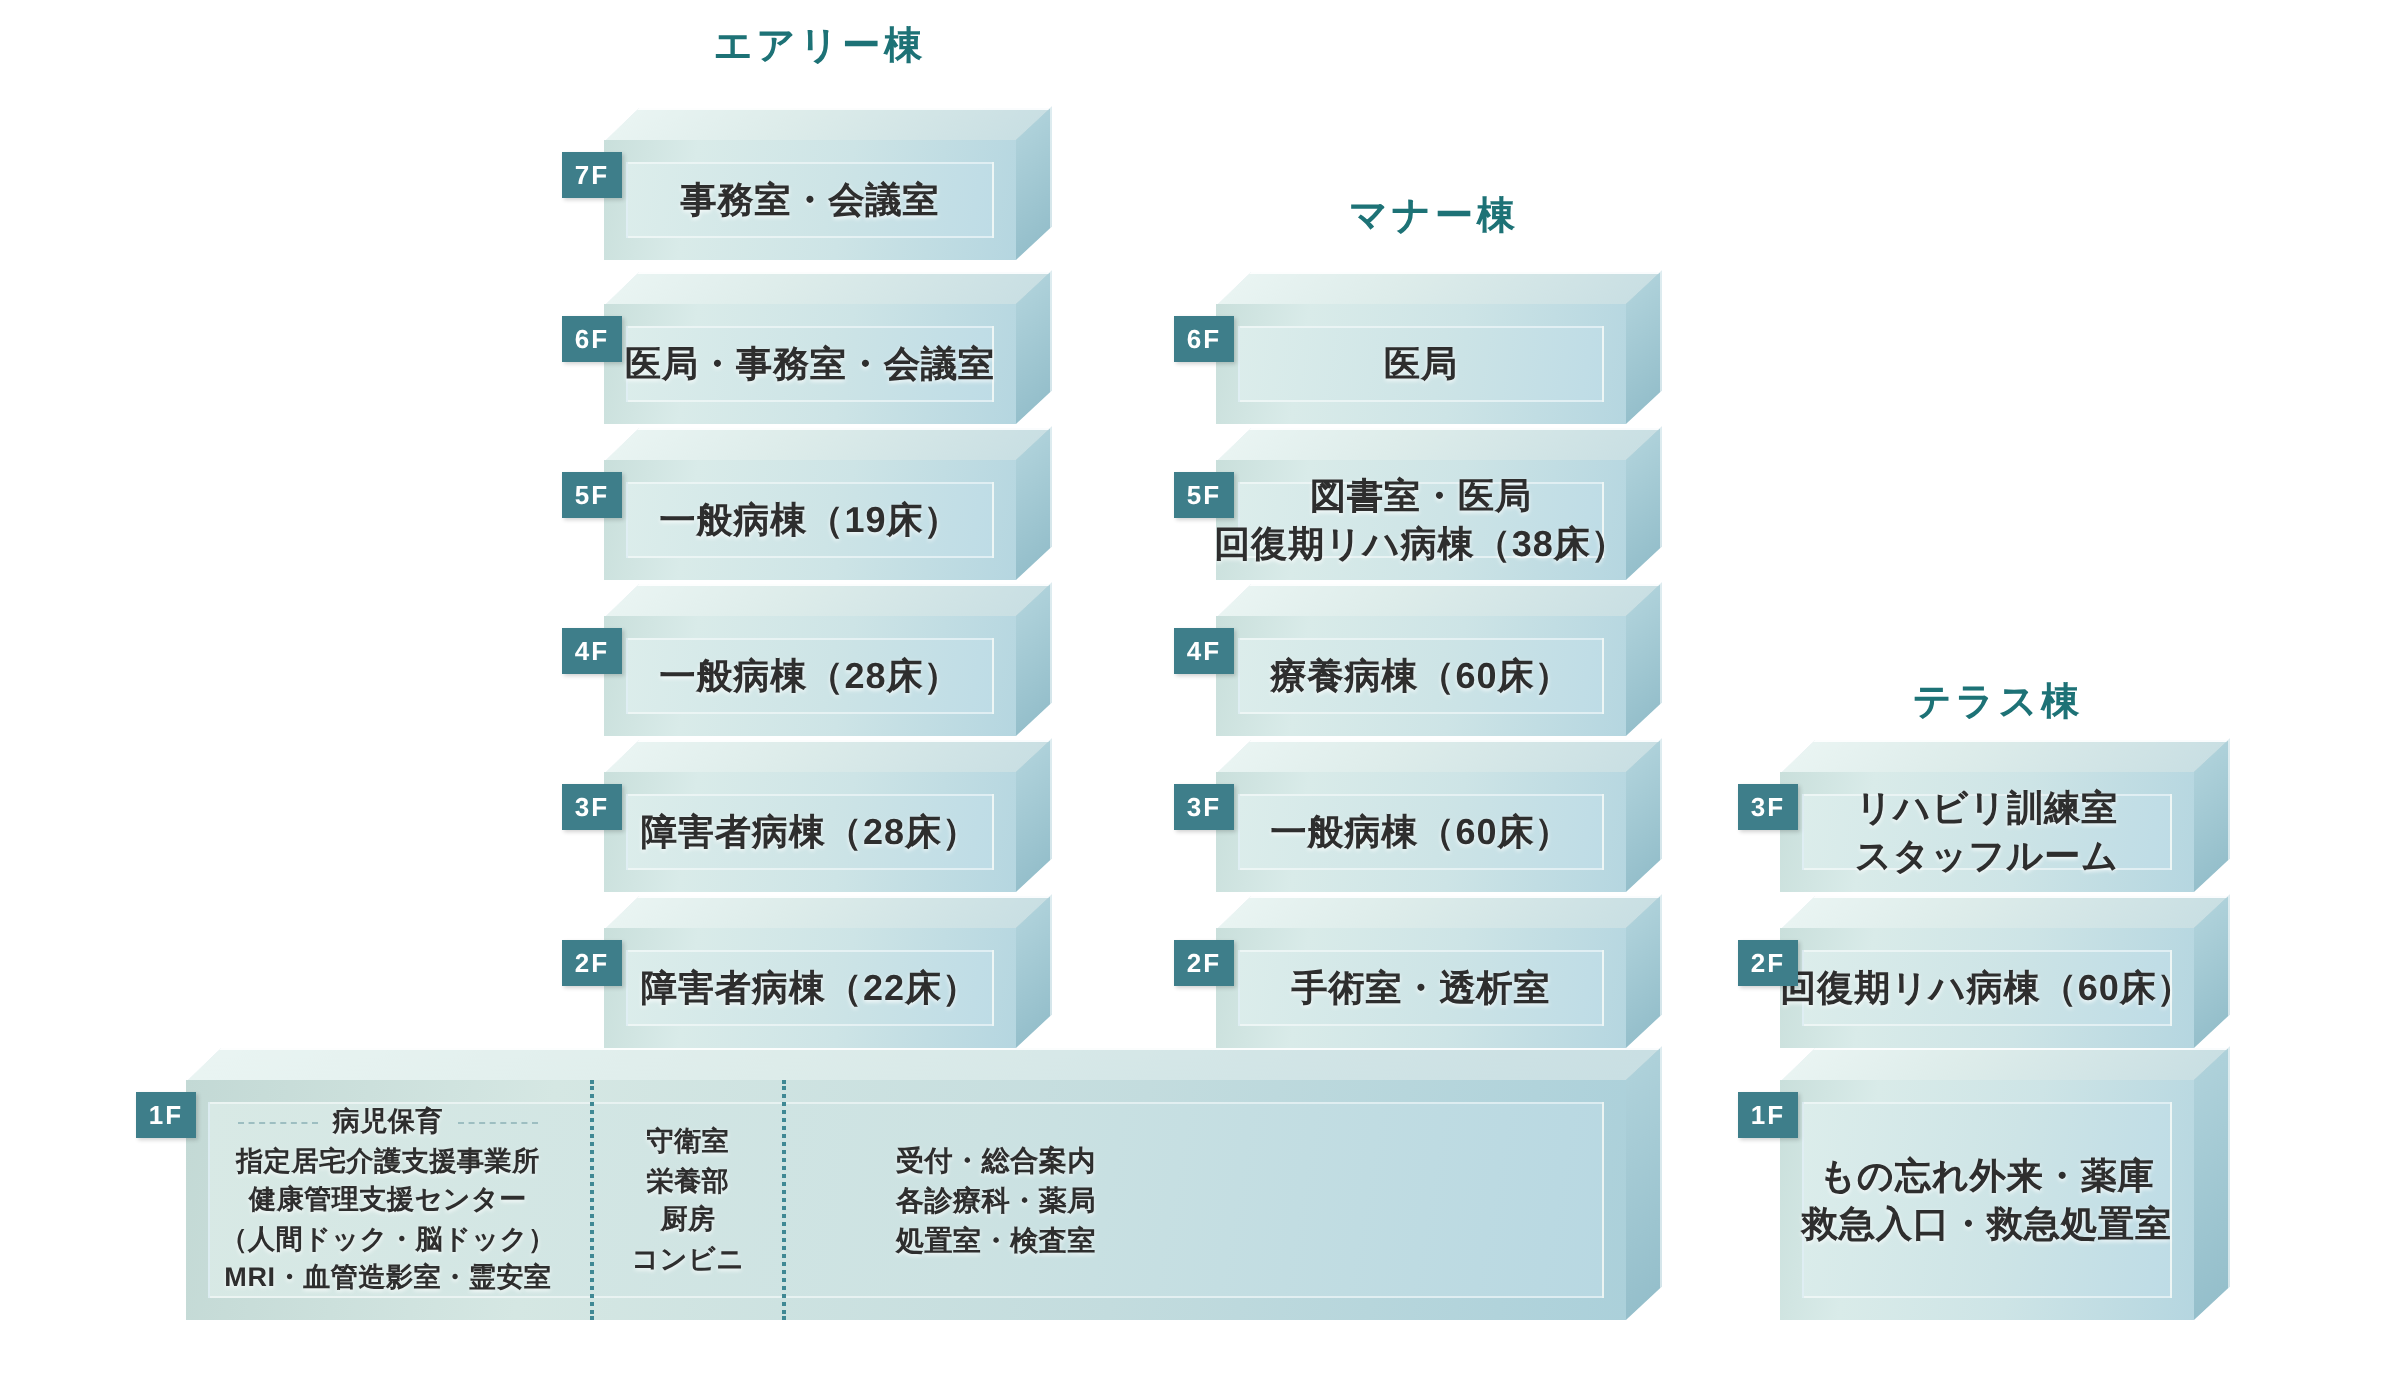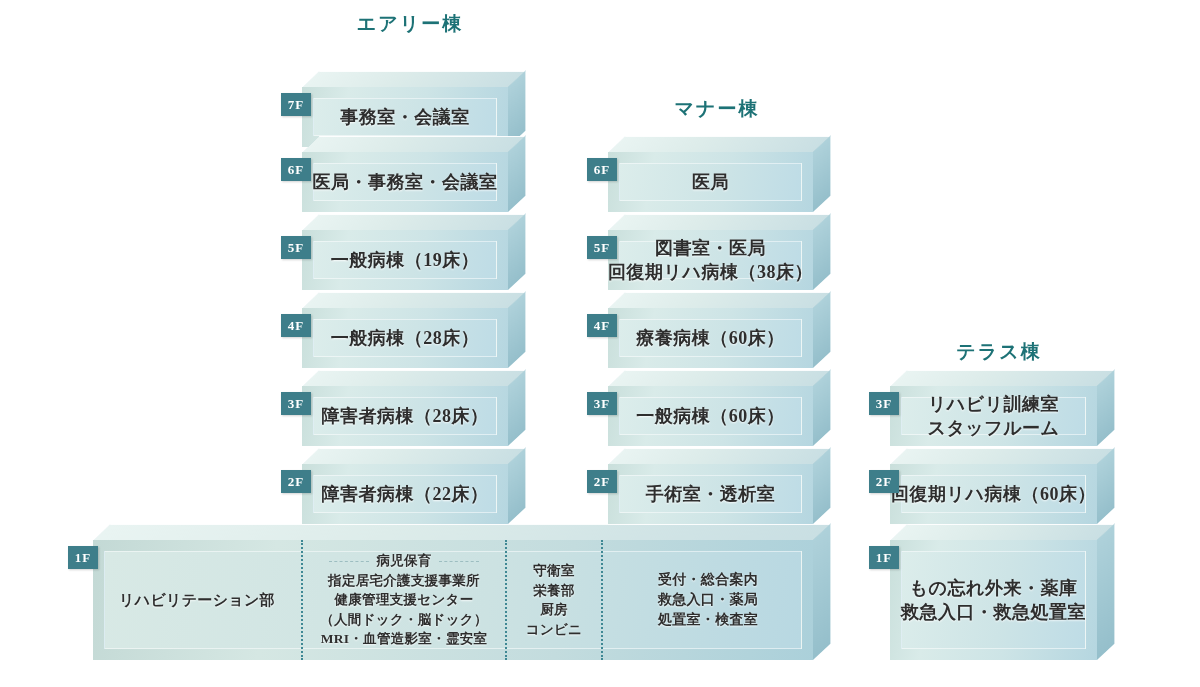--- a/index.html
+++ b/index.html
@@ -1,18 +1,18 @@
 <!DOCTYPE html>
 <html><head>
 <meta charset="utf-8">
 <style>
   html,body{margin:0;padding:0;background:#ffffff;}
   .canvas{
     position:relative;width:1200px;height:687px;overflow:hidden;
-    font-family:Liberation Serif, serif;
+    font-family:Liberation Sans, sans-serif;
     background:var(--bg,#ffffff);
   }
   .bldg-title{
     position:absolute;transform:translateX(-50%);
     color:var(--title,#1d7276);font-size:19px;font-weight:700;
     letter-spacing:2px;white-space:nowrap;line-height:24px;
   }
   .box{position:absolute;z-index:2;}
   .box.ground{z-index:1;}
   .face-top{
@@ -70,21 +70,21 @@
   .g-sec-2{font-size:13.5px;line-height:19.5px;}
   .g-sec-3{font-size:14px;line-height:20px;}
   .flank{display:flex;align-items:center;gap:7px;}
   .flank .dash{width:40px;height:0;border-top:1px dashed #9dbec1;}
 </style>
 </head>
 <body>
 
 <div class="canvas" style="--bg: #ffffff; --title: #1d7276; --labelbg: #3e7e8a; --labeltext: #ffffff; --text: #2e2e2e; --facelight: #d9ebe9; --facedark: #b5d6e0; --rightface: #aed1da; --dots: #3f8894;">
     <div class="bldg-title" style="left: 410px; top: 12px;">エアリー棟</div>
-    <div class="box" style="left: 302px; top: 87px; width: 206px; height: 60px;">
+    <div class="box" style="left: 302px; top: 70px; width: 206px; height: 60px;">
       <div class="face-top"></div>
       <div class="face-right" style="height: 60px;"></div>
       <div class="face-front"></div>
       <div class="floor-label">7F</div>
       <div class="lines">
         <div class="line">事務室・会議室</div>
       </div>
     </div>
     <div class="box" style="left: 302px; top: 152px; width: 206px; height: 60px;">
       <div class="face-top"></div>
@@ -207,40 +207,37 @@
         <div class="line">もの忘れ外来・薬庫</div>
         <div class="line">救急入口・救急処置室</div>
       </div>
     </div>
     <div class="box ground" style="left: 93px; top: 540px; width: 720px; height: 120px;">
       <div class="face-top"></div>
       <div class="face-right" style="height: 120px;"></div>
       <div class="face-front"></div>
       <div class="floor-label">1F</div>
       <div class="g-sections">
-        <div class="g-sec g-sec-0" style="width: 210px;">
-          <div class="line">リハビリテーション部</div>
-        </div>
         <div class="g-sec g-sec-1" style="width: 204px;">
           <div class="line flank">
             <div class="dash"></div>
             <span>病児保育</span>
             <div class="dash"></div>
           </div>
           <div class="line">指定居宅介護支援事業所</div>
           <div class="line">健康管理支援センター</div>
           <div class="line">（人間ドック・脳ドック）</div>
           <div class="line">MRI・血管造影室・霊安室</div>
         </div>
         <div class="g-sec g-sec-2" style="width: 96px; justify-content: center;">
           <div class="line">守衛室</div>
           <div class="line">栄養部</div>
           <div class="line">厨房</div>
           <div class="line">コンビニ</div>
         </div>
         <div class="g-sec g-sec-3" style="width: 210px;">
           <div class="line">受付・総合案内</div>
-          <div class="line">救急入口・薬局</div>
+          <div class="line">各診療科・薬局</div>
           <div class="line">処置室・検査室</div>
         </div>
       </div>
     </div>
   </div>
 
 </body></html>

